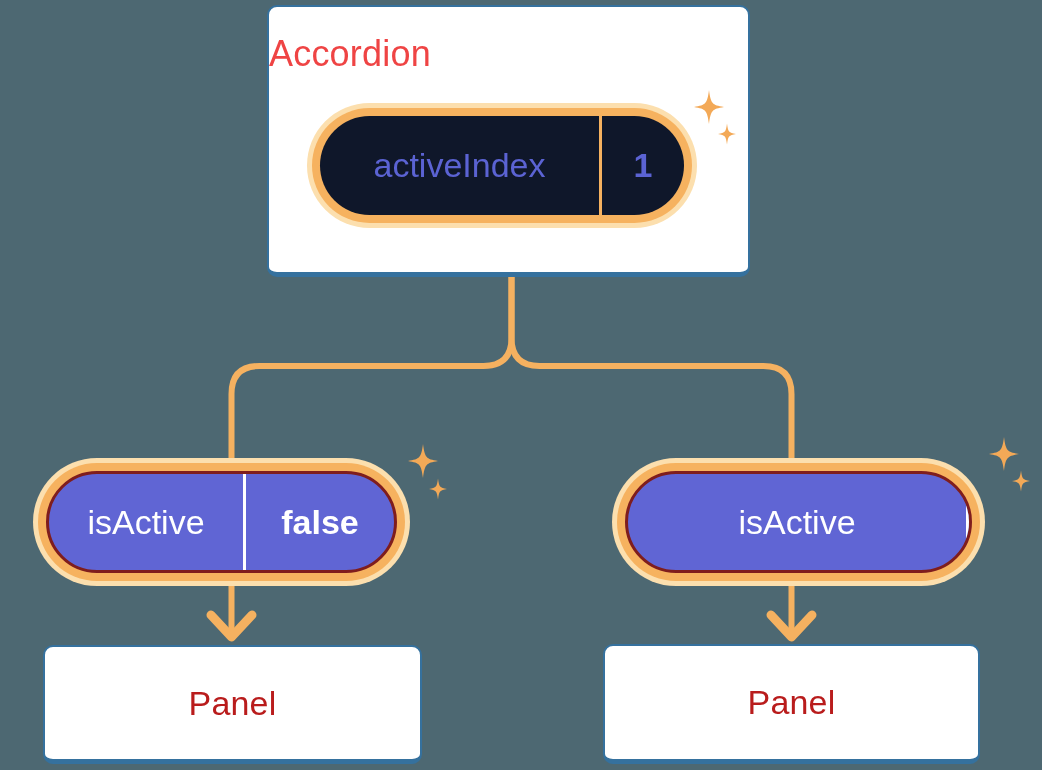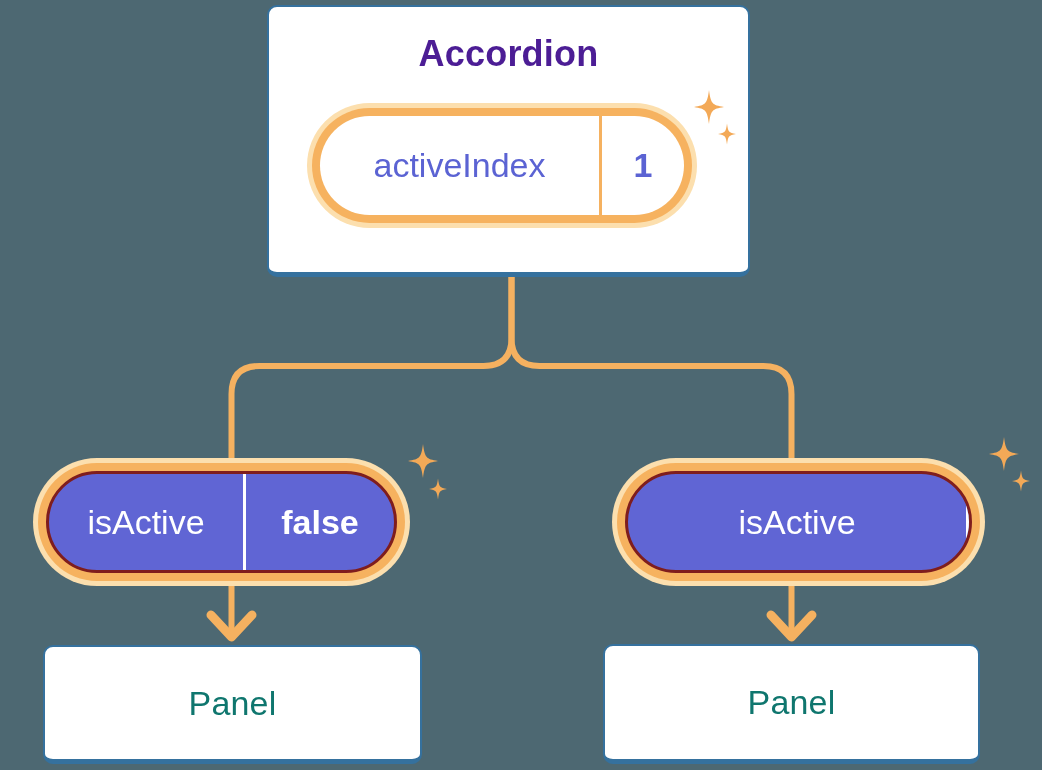--- a/index.html
+++ b/index.html
@@ -17,28 +17,27 @@
   .card{
     position:absolute;
     background:#ffffff;
     border:2px solid #35719E;
     border-bottom-width:5px;
     border-radius:10px;
   }
   .root-card{left:267px;top:5px;width:483px;height:272px;}
   .card-title{
     position:absolute;left:0;right:0;top:26px;
-    text-align:center;
-    font-size:36px;font-weight:700;
-    color:#4c1d95;
+    font-size:36px;font-weight:400;
+    color:#ef4444;
     letter-spacing:.2px;
   }
   .panel-card{
     display:flex;align-items:center;justify-content:center;
-    font-size:34px;font-weight:500;color:#0f766e;
+    font-size:34px;font-weight:500;color:#b91c1c;
     letter-spacing:.2px;
   }
   .panel-left{left:43px;top:645px;width:379px;height:119px;}
   .panel-right{left:603px;top:644px;width:377px;height:120px;}
 
   
   .pill{position:absolute;}
   .pill-glow{
     width:100%;height:100%;
     background:#FCDFAE;
@@ -58,21 +57,21 @@
     display:flex;align-items:stretch;
   }
   .pill-cell{
     display:flex;align-items:center;justify-content:center;
     font-size:34px;
   }
   .pill-label{flex:1 1 auto;font-weight:400;}
   .pill-value{flex:0 0 auto;font-weight:700;}
 
   .state-pill-pos{left:307px;top:103px;width:390px;height:125px;}
-  .state-pill .pill-body{background:#ffffff;}
+  .state-pill .pill-body{background:#0f172a;}
   .state-pill .pill-cell{color:#5B63D3;}
   .state-pill .pill-divider{flex:0 0 3px;background:#F5B160;}
   .state-pill .pill-value{width:82px;}
 
   .prop-pill .pill-body{
     background:#6065D4;
     border:3px solid #7f1d1d;
   }
   .prop-pill .pill-cell{color:#ffffff;}
   .prop-pill .pill-divider{flex:0 0 3px;background:#ffffff;}

